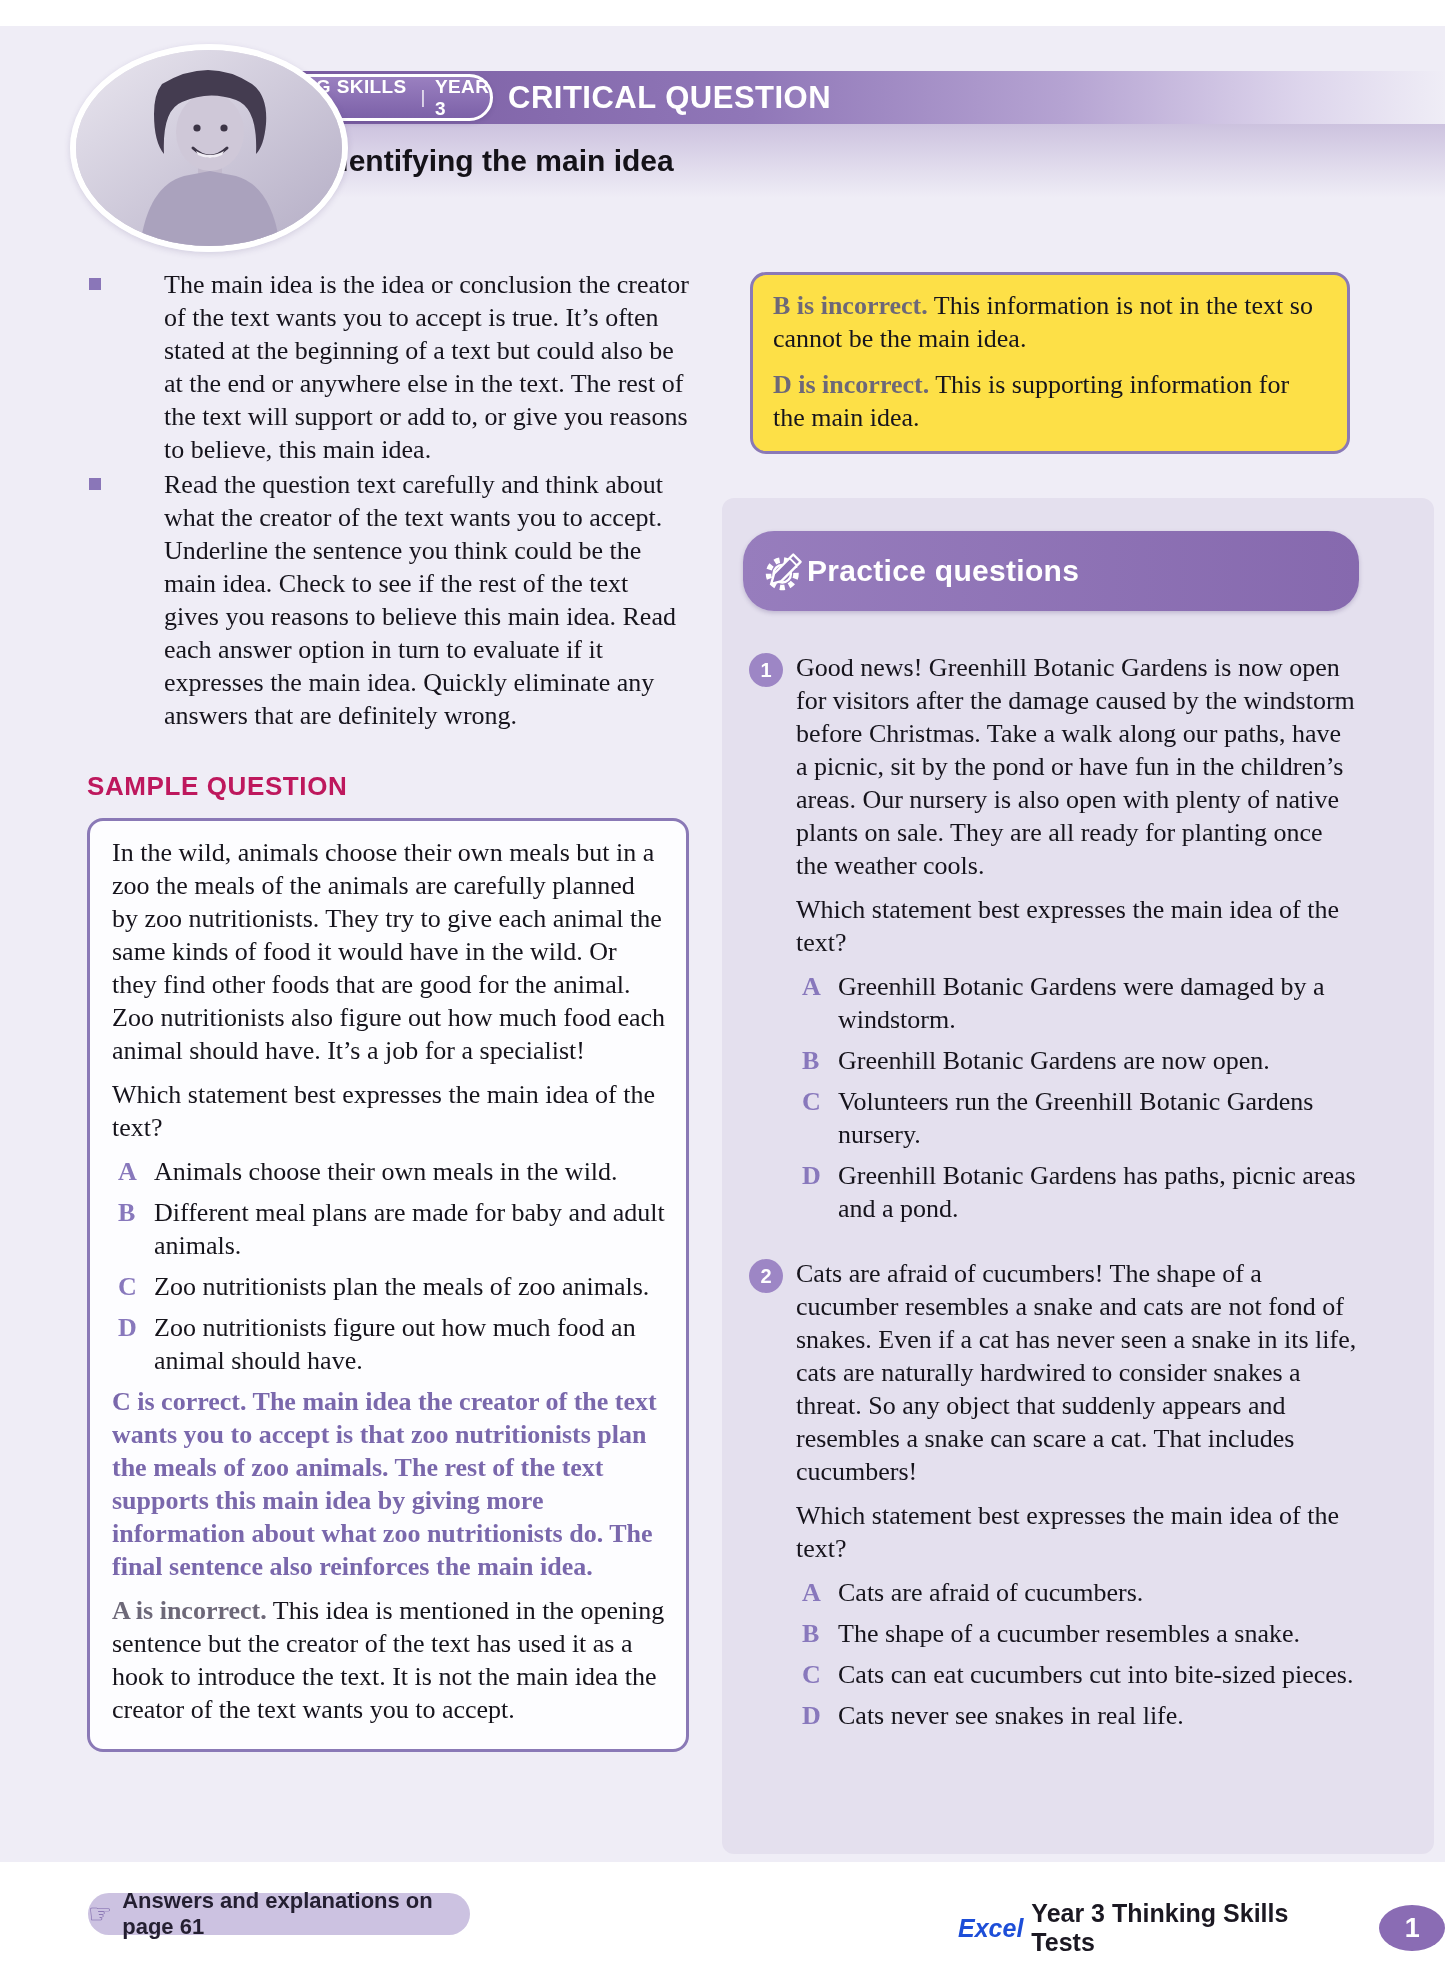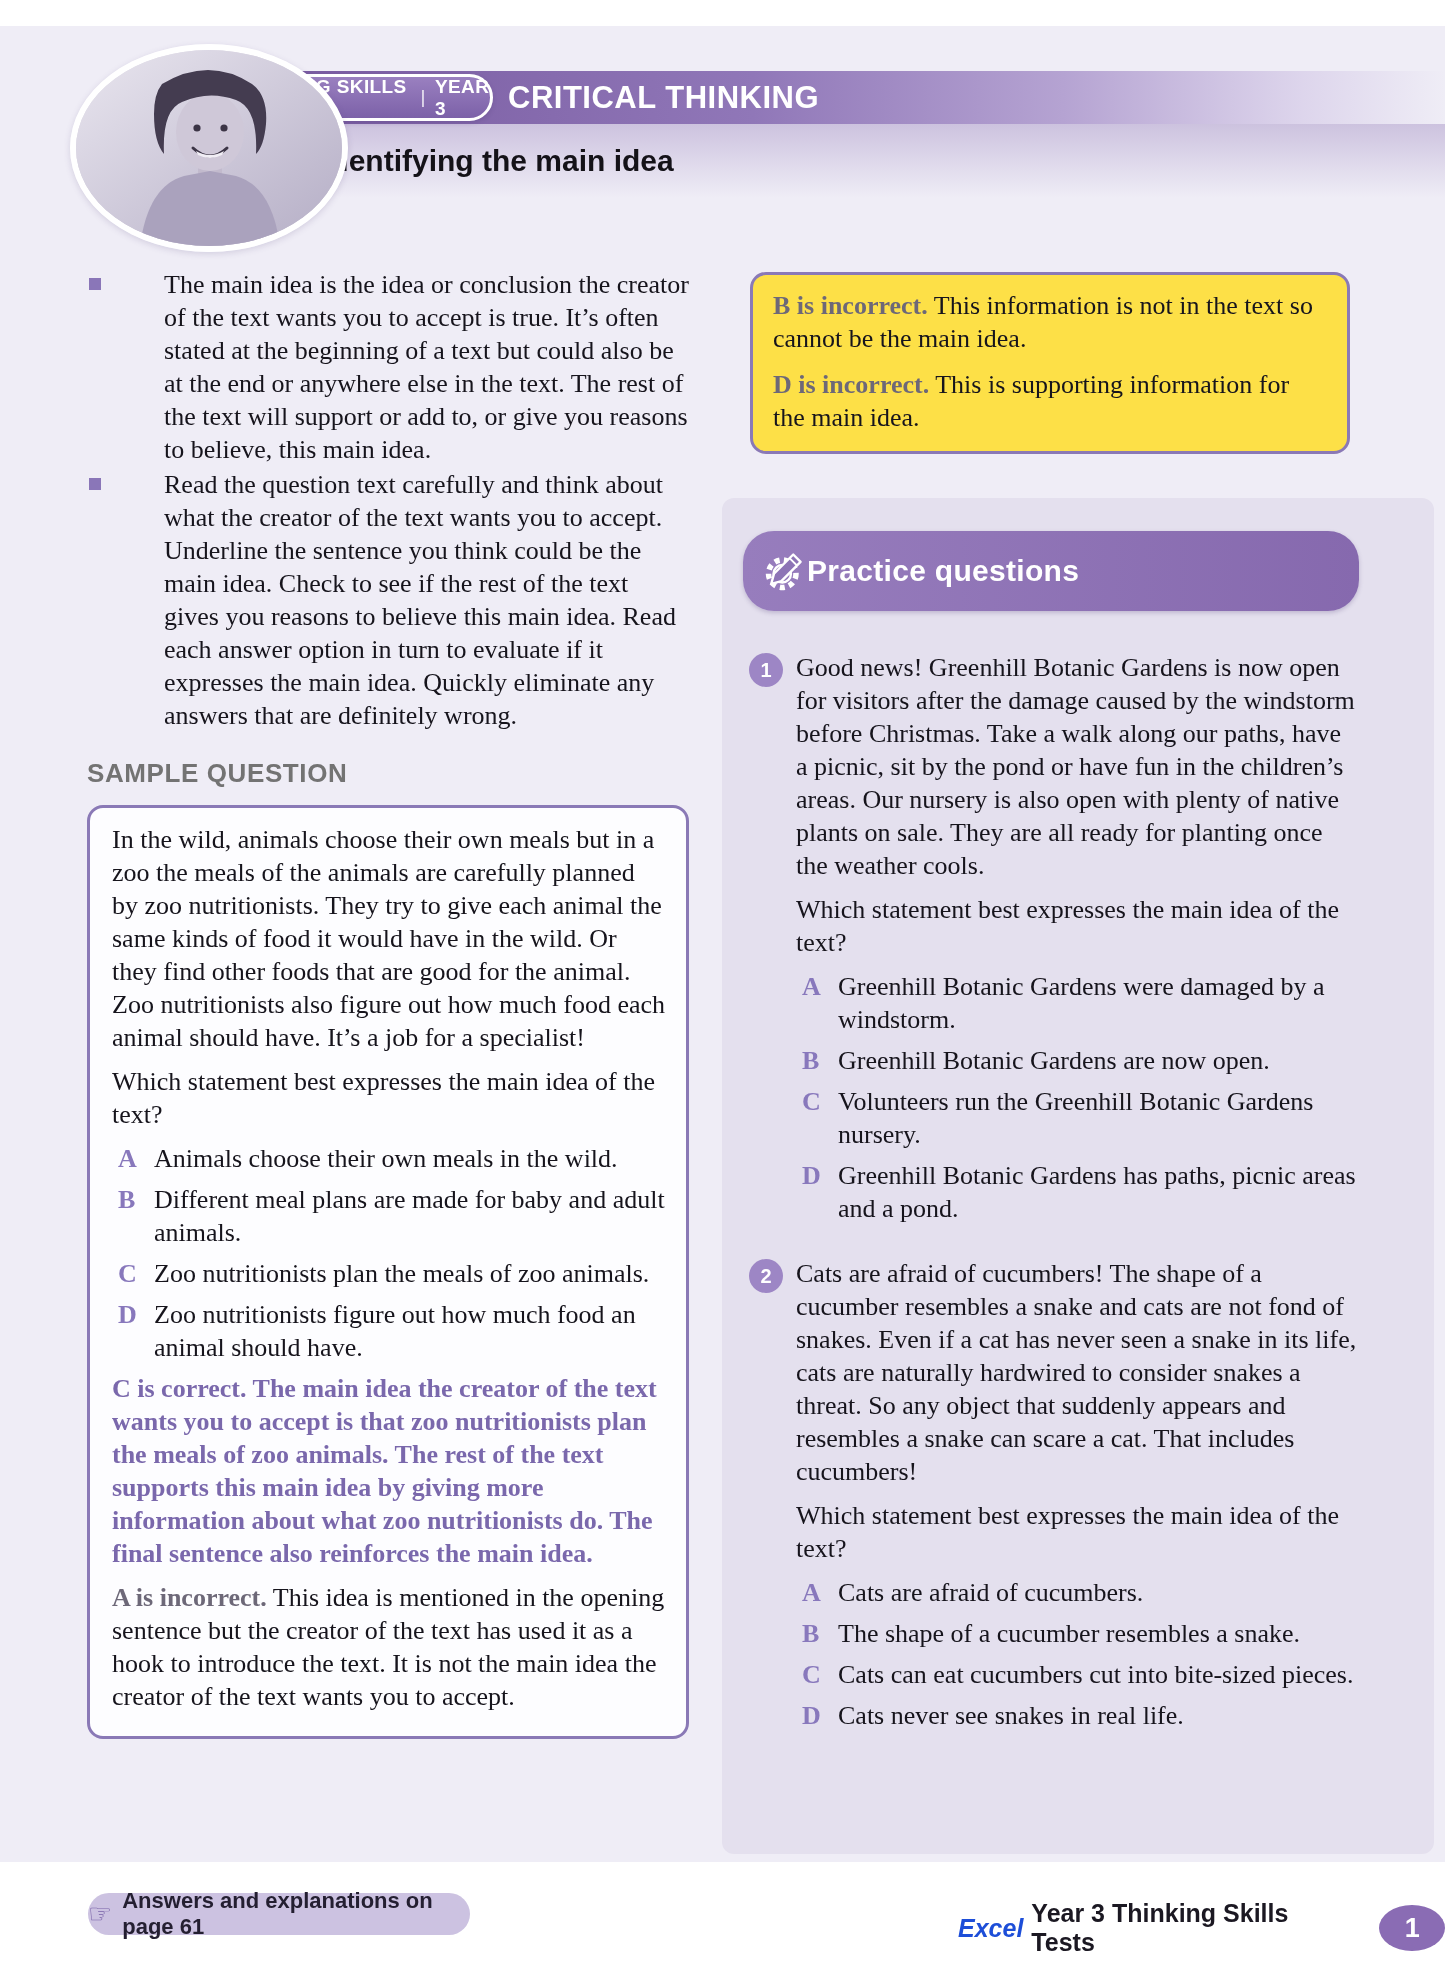--- a/index.html
+++ b/index.html
@@ -31,22 +31,22 @@
     border:6px solid #fff;overflow:hidden;box-sizing:border-box;
     background:linear-gradient(160deg,#e6e3ec,#b9b2c8);
     box-shadow:0 2px 6px rgba(90,70,130,.18);}
   .avatar svg{display:block;width:100%;height:100%;}
 
   
   .left-col{left:87px;top:268px;width:602px;font-size:26px;line-height:33px;}
   .bullet-row{display:flex;margin:0 0 2px 0;gap:48px;}
   .bullet-sq{flex:none;width:12px;height:12px;background:#8a76b8;margin:10px 15px 0 2px;}
   .bullet-row p{margin:0;}
-  .sample-heading{margin:25px 0 0 0;font-family:"Liberation Sans",sans-serif;font-weight:bold;
-    font-size:26px;color:#737373;letter-spacing:.6px;}
+  .sample-heading{margin:38px 0 0 0;font-family:"Liberation Sans",sans-serif;font-weight:bold;
+    font-size:26px;color:#be185d;letter-spacing:.6px;}
   .sample-box{margin-top:15px;background:#fdfdff;border:3px solid #8a79b6;border-radius:16px;
     padding:15px 20px 12px 22px;box-sizing:border-box;}
   .sample-box p{margin:0 0 11px 0;}
 
   .opt{display:flex;margin:0 0 8px 0;}
   .opt-letter{flex:none;width:42px;padding-left:6px;box-sizing:border-box;
     font-weight:bold;color:#8878bc;}
   .opt-text{flex:1;}
 
   .expl{margin:2px 0 11px 0;}
@@ -96,21 +96,21 @@
   <div class="abs content-bg"></div>
 
   <div class="abs header-bar"></div>
   <div class="abs header-fade"></div>
 
   <div class="abs badge-pill">
     <span>THINKING SKILLS TEST</span>
     <span class="badge-divider">|</span>
     <span>YEAR 3</span>
   </div>
-  <div class="abs category">CRITICAL THINKING</div>
+  <div class="abs category">CRITICAL QUESTION</div>
   <h1 class="abs page-title">Identifying the main idea</h1>
 
   <div class="abs avatar">
     <svg viewBox="0 0 266 196">
       <defs>
         <linearGradient id="avbg" x1="0" y1="0" x2="1" y2="1">
           <stop offset="0" stop-color="#e9e6ef"></stop>
             <stop offset="1" stop-color="#b4adc5"></stop>
         </linearGradient>
       </defs>

